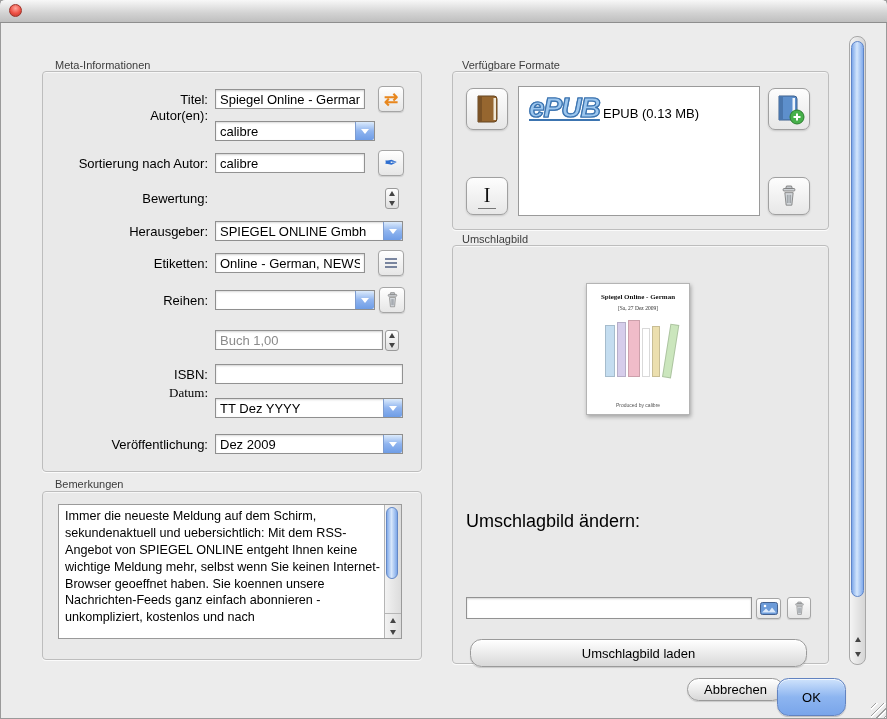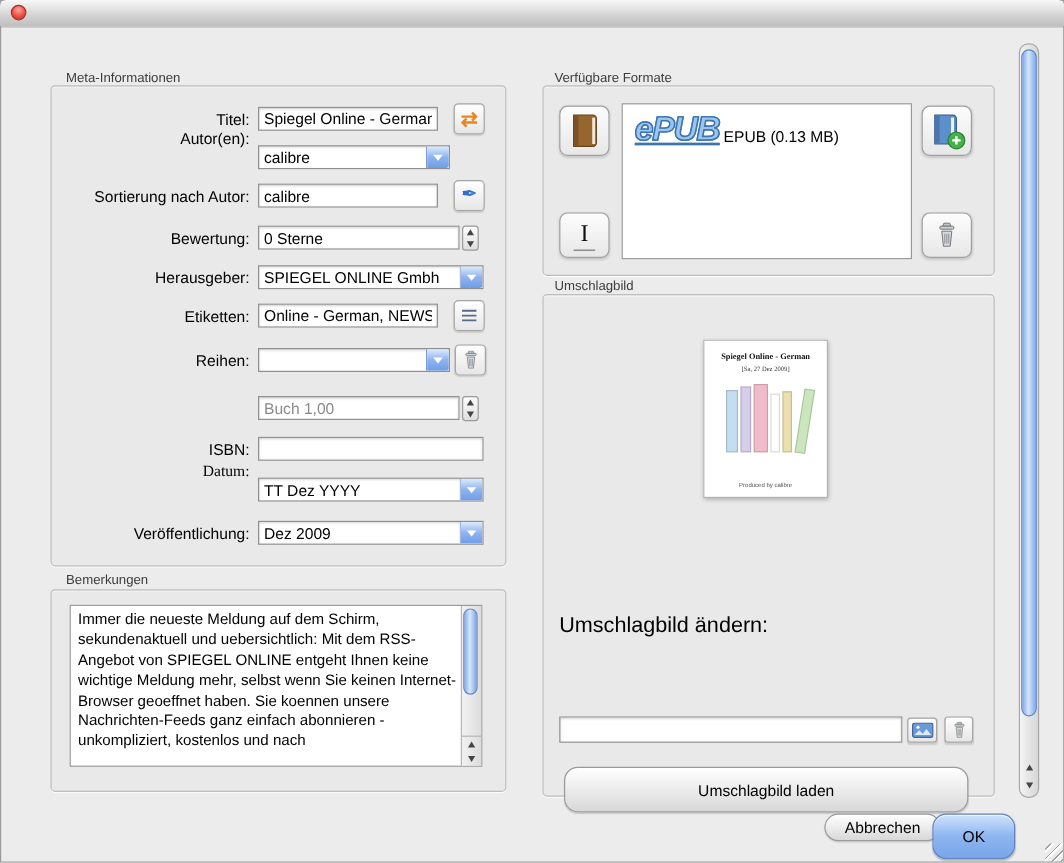--- a/index.html
+++ b/index.html
@@ -101,21 +101,20 @@
       </span>
   </div>
 
   <span class="field-label" style="top:156px;">Sortierung nach Autor:</span>
   <input class="text-input" style="left: 215px; top: 153px; width: 150px;" value="calibre">
   <div class="icon-btn-sm" style="left:378px;top:150px;">
     <span class="pen-glyph">✒</span>
   </div>
 
   <span class="field-label" style="top:191px;">Bewertung:</span>
-  <input class="text-input" style="left: 215px; top: 188px; width: 168px;" value="0 Sterne">
   <div class="stepper" style="left:385px;top:188px;">
     <span class="step-half">
         <i class="tri-up-g"></i>
       </span>
     <span class="step-half">
         <i class="tri-down-g"></i>
       </span>
   </div>
 
   <span class="field-label" style="top:224px;">Herausgeber:</span>
@@ -266,21 +265,21 @@
   </div>
   <div class="icon-btn-sm" style="left:787px;top:597px;width:24px;height:22px;border-radius:3px;">
     <svg width="13" height="15" viewBox="0 0 24 26">
       <path d="M9 1h6l1 3H8z" fill="#c3c7cb" stroke="#777" stroke-width="1"></path>
       <rect x="5" y="4" width="14" height="3" rx="1" fill="#cdd1d5" stroke="#777" stroke-width="1"></rect>
       <path d="M7 9h10l-1.6 15H8.6z" fill="#d7dbdf" stroke="#777" stroke-width="1"></path>
       <path d="M10 11.5v10 M12 11.5v10 M14 11.5v10" stroke="#8a8f94" stroke-width="1" fill="none"></path>
     </svg>
   </div>
 
-  <div class="btn btn-plain" style="left:470px;top:639px;width:337px;height:38px;">Umschlagbild laden</div>
+  <div class="btn btn-plain" style="left:470px;top:639px;width:337px;height:28px;">Umschlagbild laden</div>
 
   <div class="vscroll">
     <div class="vthumb"></div>
     <div class="vsb-arrows">
       <div class="vsb-arrow">
           <i class="tri-up-g"></i>
         </div>
       <div class="vsb-arrow">
           <i class="tri-down-g"></i>
         </div>

